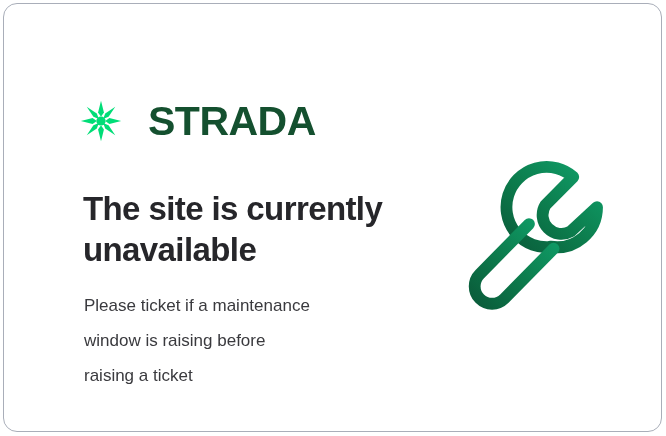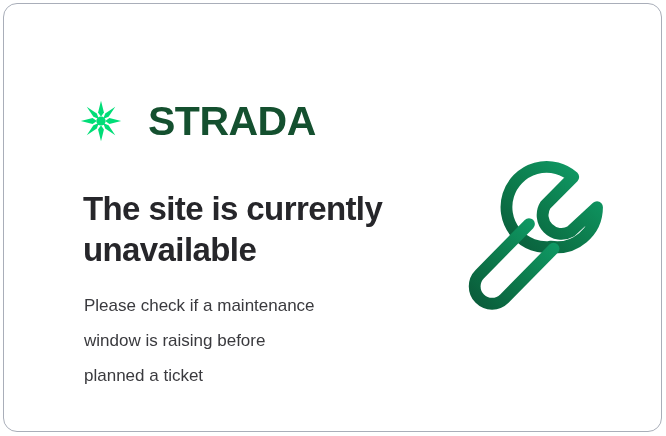--- a/index.html
+++ b/index.html
@@ -138,23 +138,23 @@
               <circle cx="50" cy="50" r="11"></circle>
             </g>
           </svg>
         </span>
         <span class="brand-wordmark">STRADA</span>
       </div>
 
       <h1 class="headline">The site is currently unavailable</h1>
 
       <p class="body-copy">
-        <span class="line">Please check if a maintenance</span>
+        <span class="line">Please ticket if a maintenance</span>
         <span class="line">window is raising before</span>
-        <span class="line">planned a ticket</span>
+        <span class="line">raising a ticket</span>
       </p>
 
       <div class="illustration">
         <svg viewBox="0 0 100 100" aria-hidden="true">
           <defs>
             <linearGradient id="wrenchGrad" x1="0" y1="1" x2="1" y2="0">
               <stop offset="0" stop-color="#0a5c3a"></stop>
               <stop offset="0.45" stop-color="#0c7b4c"></stop>
               <stop offset="1" stop-color="#10a06a"></stop>
             </linearGradient>

